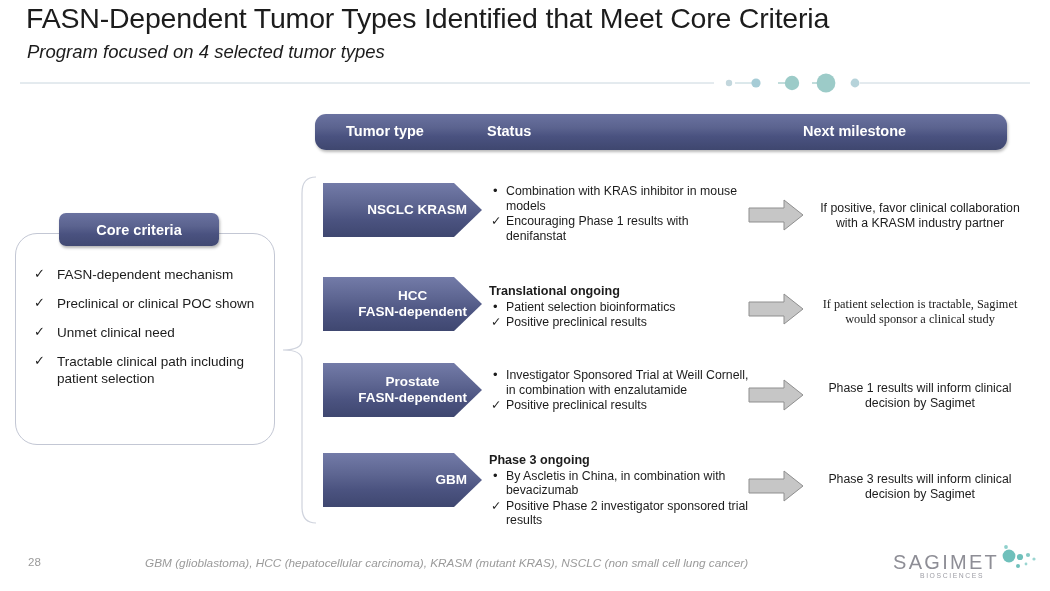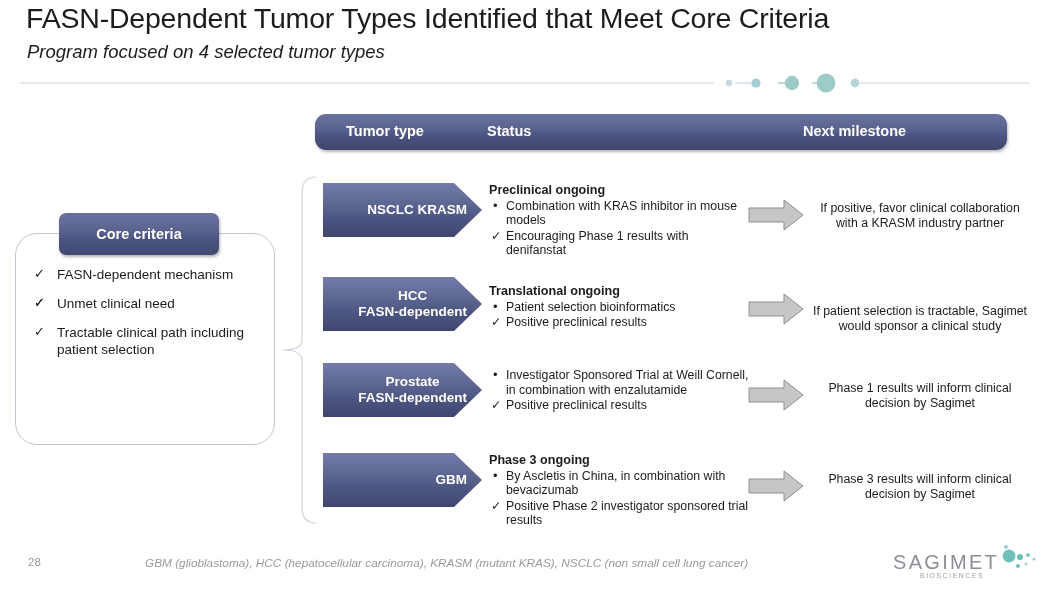--- a/index.html
+++ b/index.html
@@ -74,21 +74,21 @@
     height: 210px;
     border: 1px solid #c3c7d4;
     border-radius: 22px;
     background: #ffffff;
   }
   .criteria-badge {
     position: absolute;
     left: 59px;
     top: 213px;
     width: 160px;
-    height: 42px;
+    height: 33px;
     border-radius: 7px;
     background: linear-gradient(to bottom, #6a72a0 0%, #5b638f 40%, #4a5280 64%, #414972 100%);
     box-shadow: 1px 2px 3px rgba(0,0,0,0.3);
     color: #ffffff;
     font-size: 14.5px;
     font-weight: bold;
     display: flex;
     align-items: center;
     justify-content: center;
   }
@@ -260,20 +260,21 @@
 
 <div class="criteria-panel"></div>
 <div class="criteria-badge">Core criteria</div>
 <div class="criteria-list">
   <div class="criteria-item">
     <span class="ck">✓</span>
     <span>FASN-dependent mechanism</span>
   </div>
   <div class="criteria-item">
     <span class="ck">✓</span>
+    <span>Preclinical or clinical POC shown</span>
   </div>
   <div class="criteria-item">
     <span class="ck">✓</span>
     <span>Unmet clinical need</span>
   </div>
   <div class="criteria-item">
     <span class="ck">✓</span>
     <span>Tractable clinical path including patient selection</span>
   </div>
 </div>
@@ -293,21 +294,20 @@
           <stop offset="40%" stop-color="#5d6591"></stop>
           <stop offset="68%" stop-color="#4b5380"></stop>
           <stop offset="100%" stop-color="#3f4770"></stop>
         </linearGradient>
       </defs>
       <polygon points="0,1 131,1 159,28 131,55 0,55" fill="url(#g0)"></polygon>
     </svg>
     <span class="chevron-label">NSCLC KRASM</span>
   </div>
   <div class="status-block" style="top:1px;">
-    <div class="status-title">Preclinical ongoing</div>
     <div class="status-line">
       <span class="mk bullet">•</span>
       <span>Combination with KRAS inhibitor in mouse models</span>
     </div>
     <div class="status-line">
       <span class="mk">✓</span>
       <span>Encouraging Phase 1 results with denifanstat</span>
     </div>
   </div>
   <div class="gray-arrow" style="top:16px;">
@@ -345,21 +345,21 @@
     <div class="status-line">
       <span class="mk">✓</span>
       <span>Positive preclinical results</span>
     </div>
   </div>
   <div class="gray-arrow" style="top:16px;">
     <svg width="57" height="34" viewBox="0 0 57 34">
       <polygon points="1,10 36,10 36,2 55,17 36,32 36,24 1,24" fill="#c6c6c6" stroke="#8f8f8f" stroke-width="1"></polygon>
     </svg>
   </div>
-  <div class="milestone" style="top:28px;">If patient selection is tractable, Sagimet would sponsor a clinical study</div>
+  <div class="milestone" style="top:21px;font-family:Liberation Serif, serif;">If patient selection is tractable, Sagimet would sponsor a clinical study</div>
 </div>
 
 <div class="row row-2">
   <div class="chevron">
     <svg class="chevron-bg" width="160" height="56" viewBox="0 0 160 56">
       <defs>
         <linearGradient id="g2" x1="0" y1="0" x2="0" y2="1">
           <stop offset="0%" stop-color="#737ba8"></stop>
           <stop offset="40%" stop-color="#5d6591"></stop>
           <stop offset="68%" stop-color="#4b5380"></stop>

